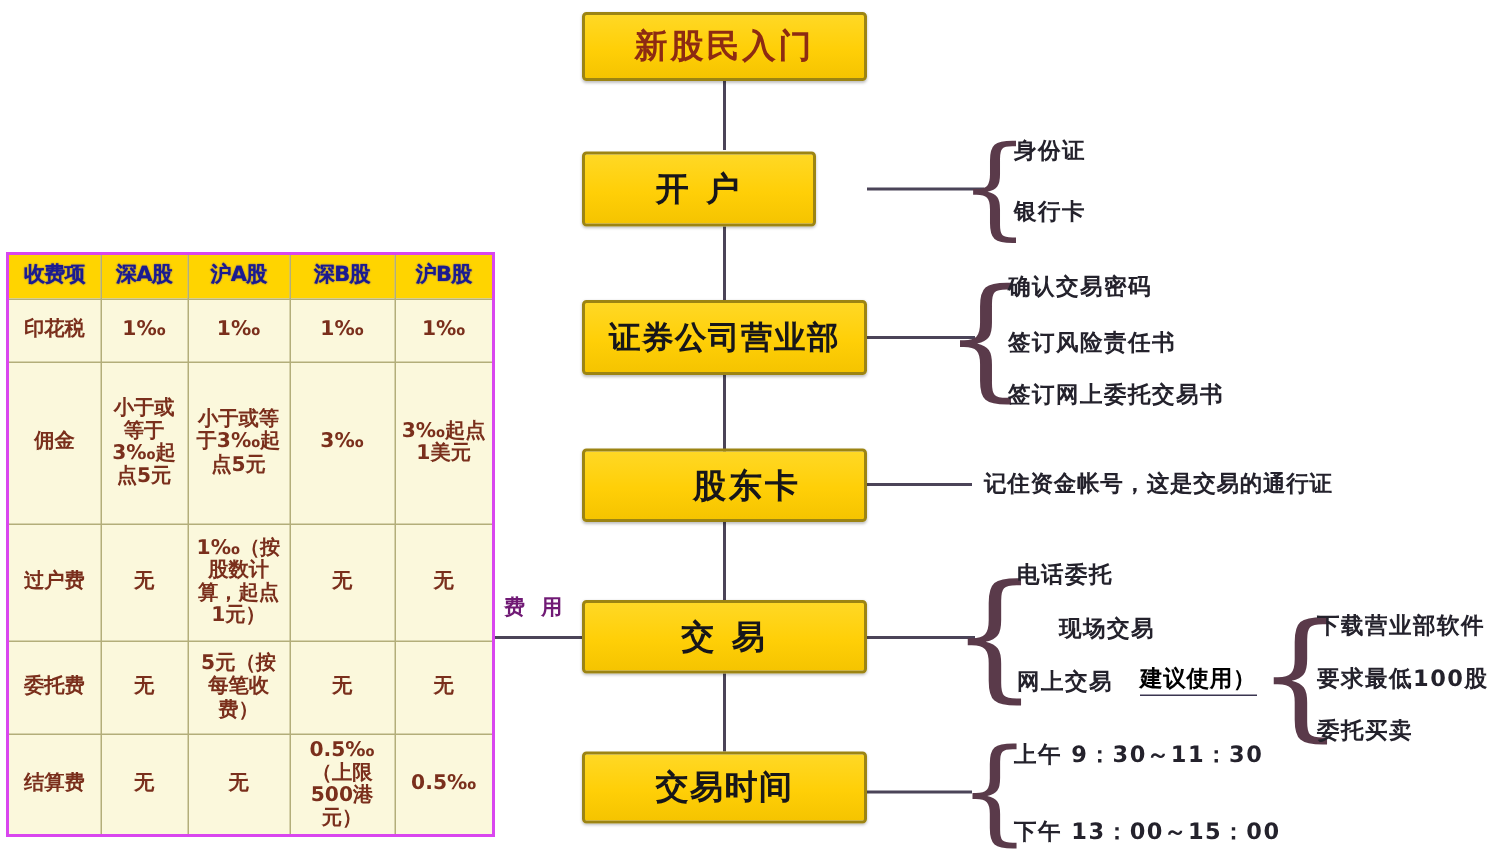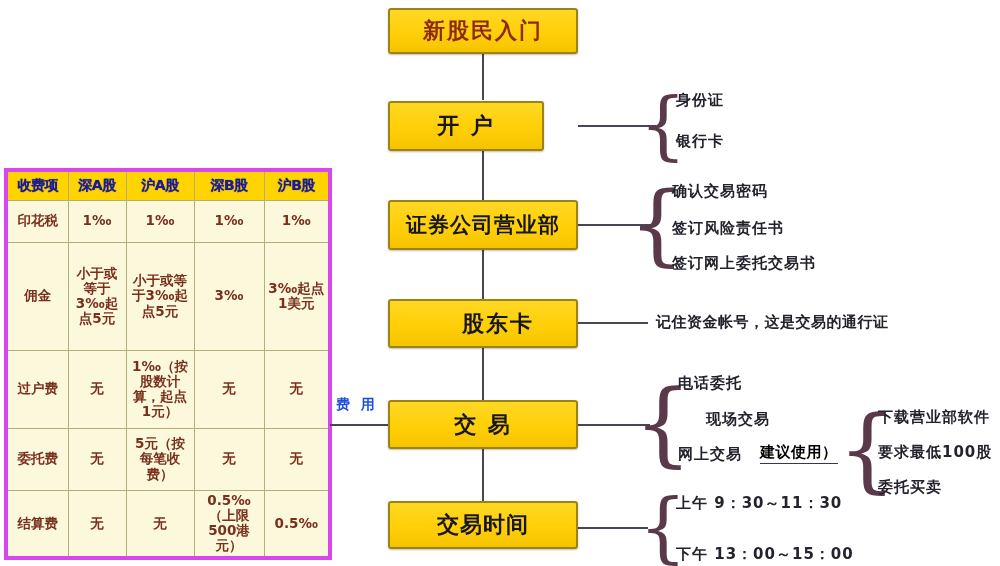--- a/index.html
+++ b/index.html
@@ -11,21 +11,21 @@
     position:relative;
     overflow:hidden;
   }
   #stage { position:absolute; left:0; top:0; width:1000px; height:566px; }
 
   
   .fee-table{
     position:absolute; left:4px; top:168px;
     width:286px; height:390px;
     border-collapse:collapse;
-    border:4px solid #d946ef;
+    border:2px solid #d946ef;
     background:#fbf8dc;
     table-layout:fixed;
   }
   .fee-table td, .fee-table th{
     border:1px solid #b3ae7a;
     text-align:center;
     vertical-align:middle;
     padding:1px 2px;
     line-height:1.12;
   }
@@ -107,21 +107,21 @@
     color:#000000;
     font-weight:bold;
     font-size:15px;
     white-space:nowrap;
     border-bottom:1.5px solid #3a3550;
     padding-bottom:1px;
     letter-spacing:0.5px;
   }
   .fee-label{
     position:absolute;
-    color:#1d4ed8;
+    color:#701a75;
     font-weight:bold;
     font-size:14px;
     letter-spacing:3px;
     background:#ffffff;
     padding:0 2px;
   }
 </style>
 </head>
 <body>
 

